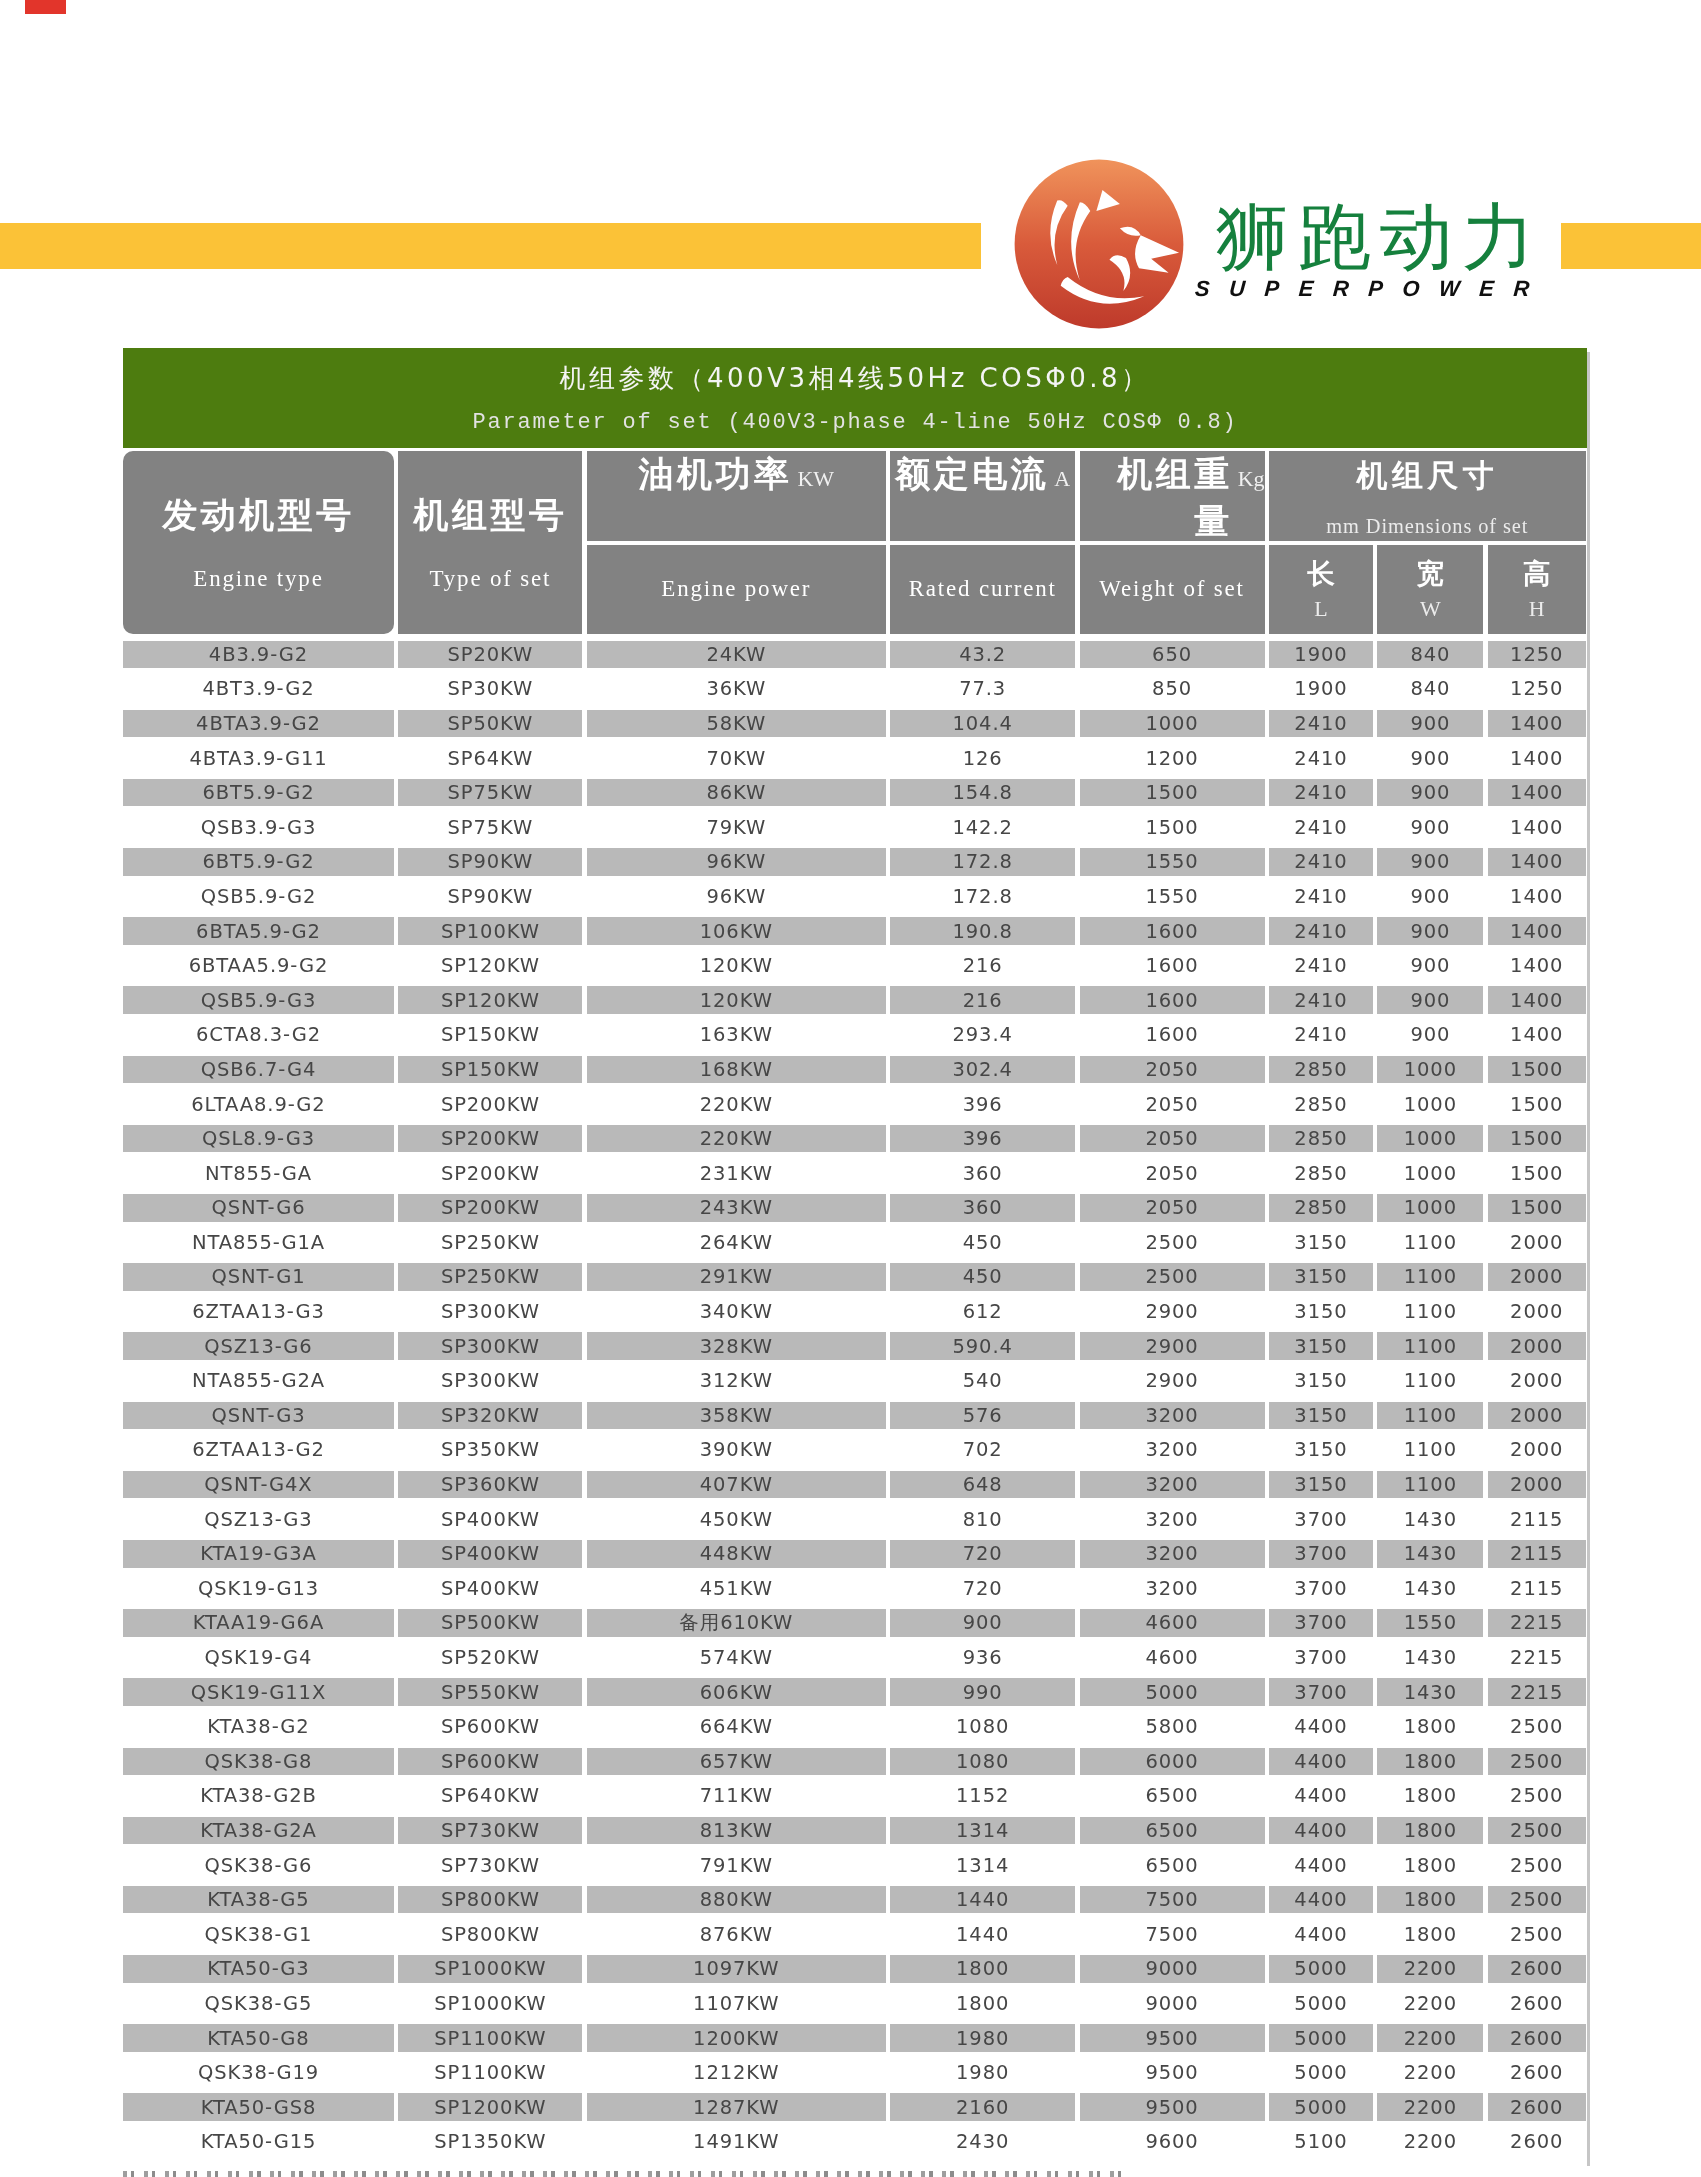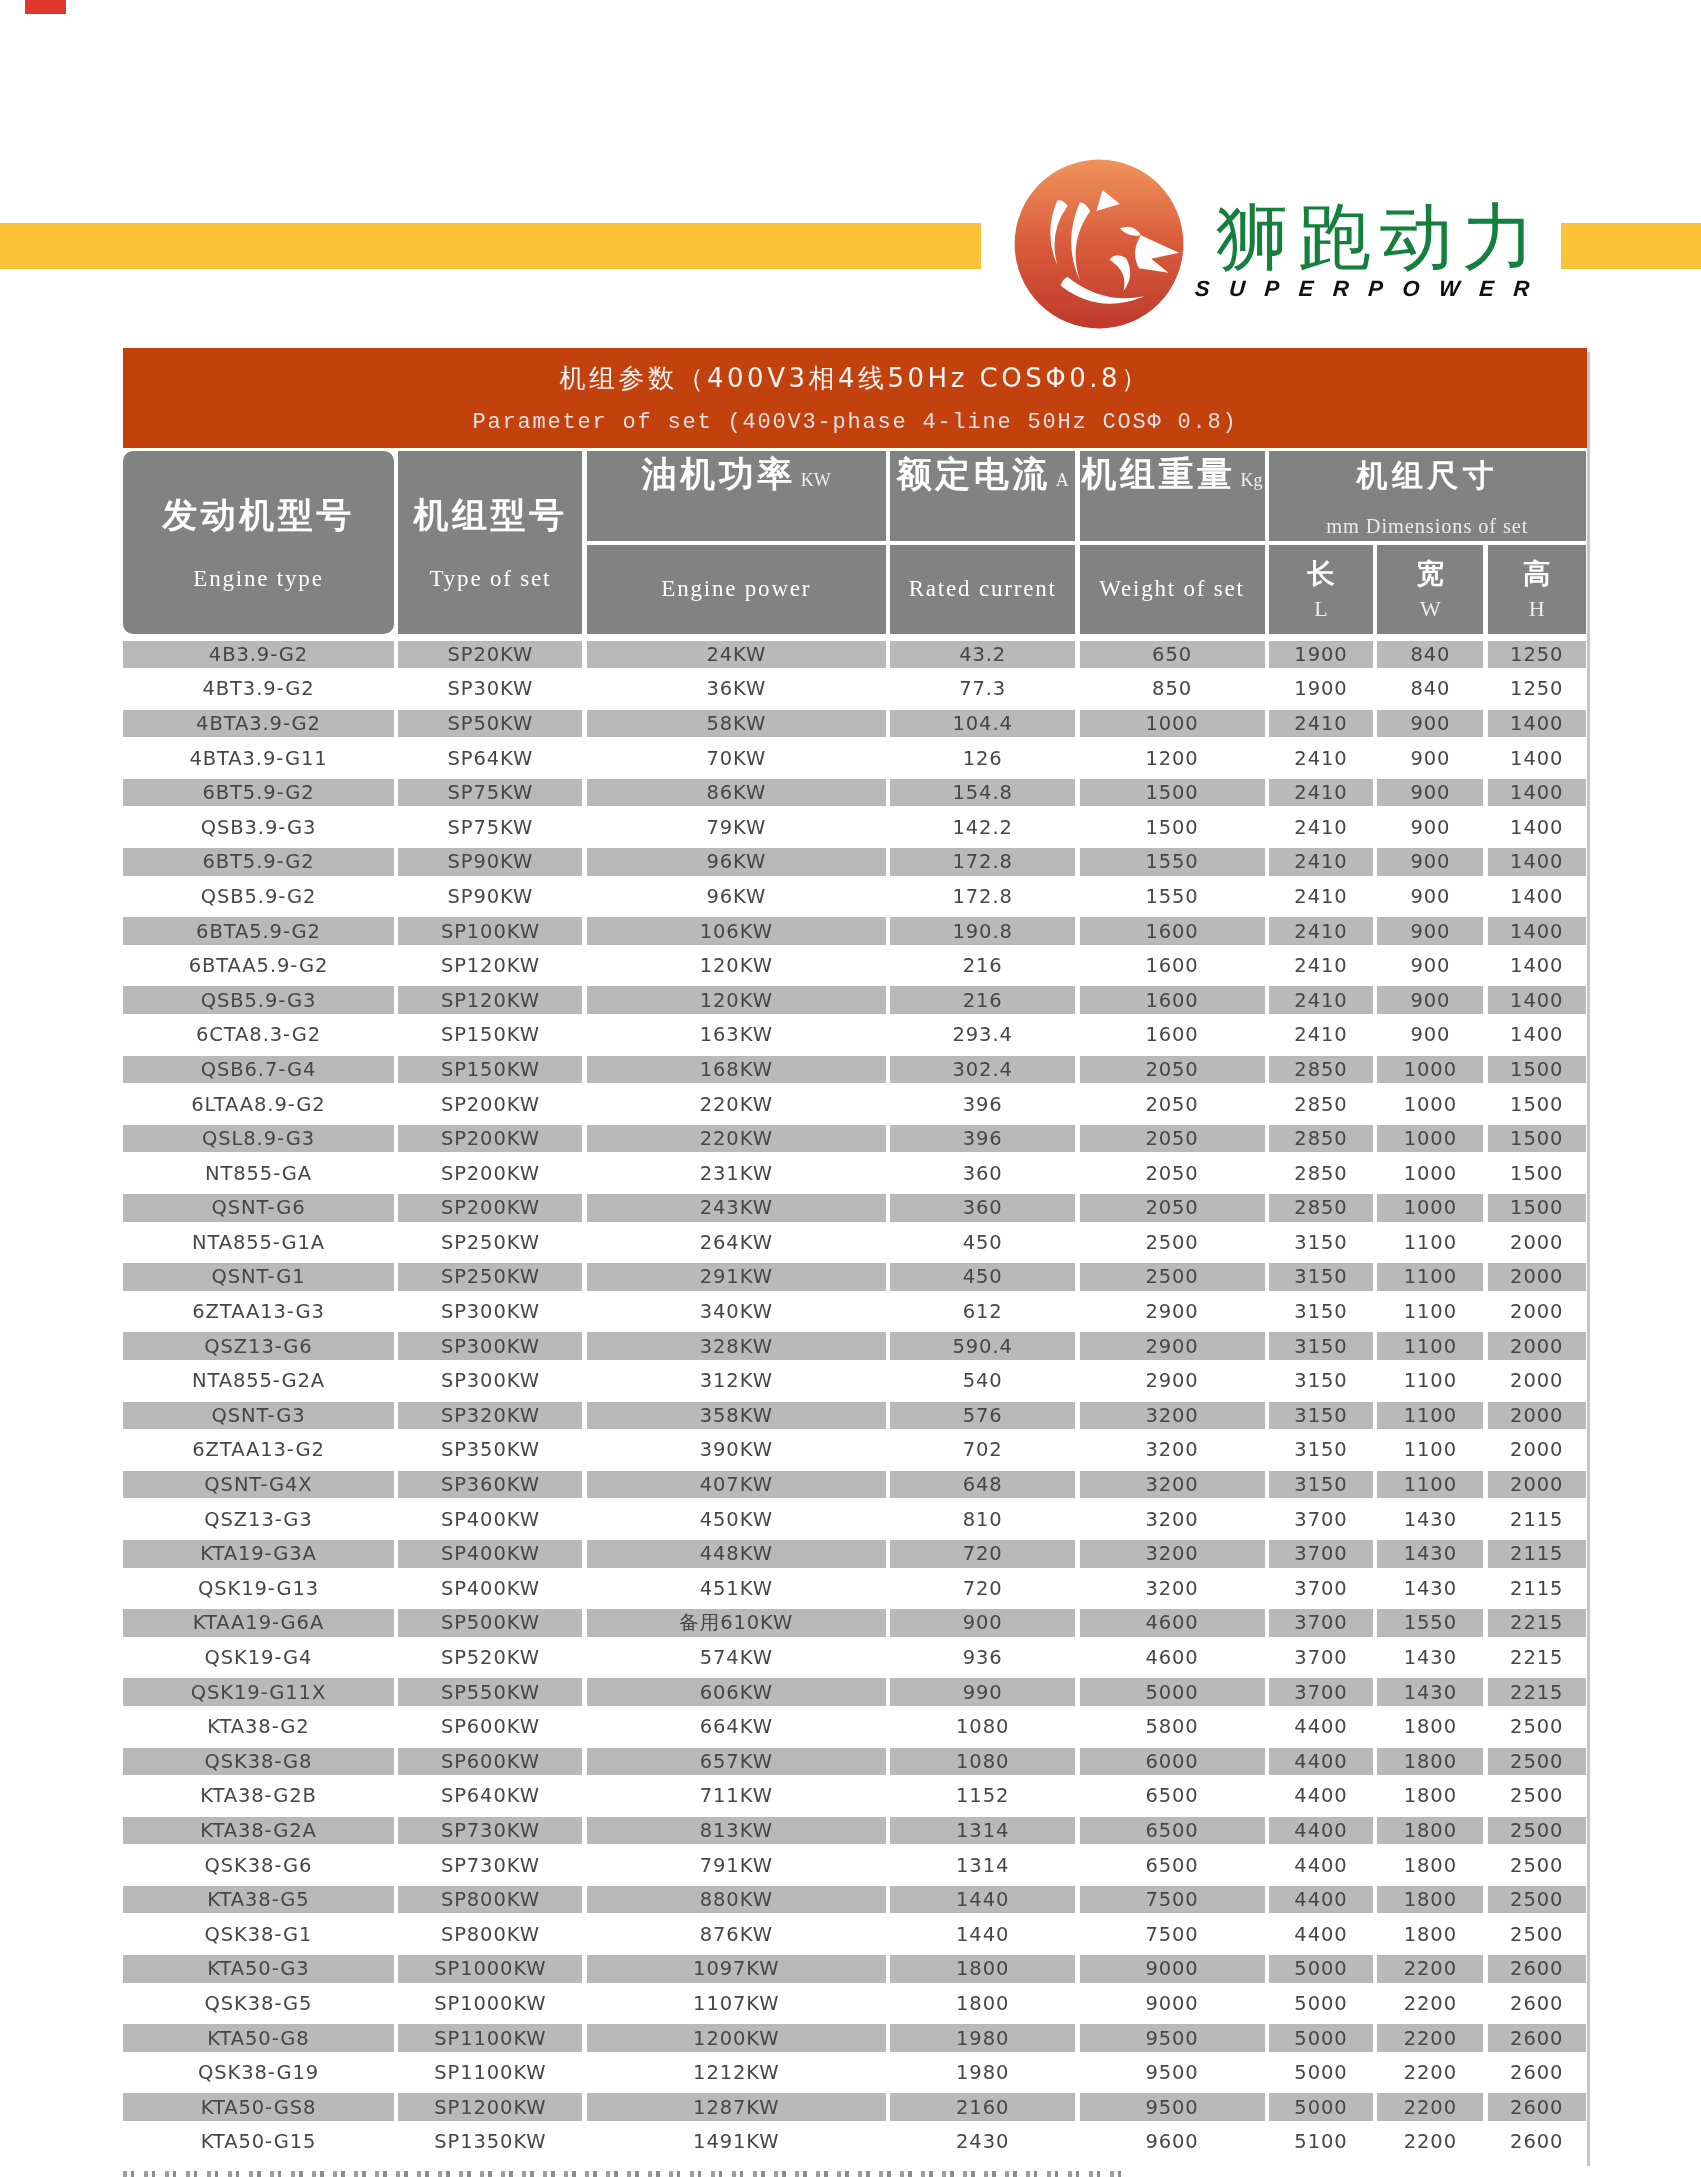--- a/index.html
+++ b/index.html
@@ -16,37 +16,37 @@
   .lion-svg{position:absolute;left:1012px;top:157px;width:174px;height:174px;}
   .brand-cn{position:absolute;left:1192px;top:200px;width:372px;font-family:"DejaVu Sans",sans-serif;
             font-weight:400;font-size:73px;line-height:1;color:#15803d;letter-spacing:8.9px;white-space:nowrap;margin-left:24px;}
   .brand-en{position:absolute;left:1195px;top:276px;font-weight:700;font-style:italic;font-size:22px;
             color:#101010;letter-spacing:19.5px;white-space:nowrap;transform:skewX(-4deg);}
 
   
   .sheet{position:absolute;left:123px;top:348px;width:1464px;}
   .edge{position:absolute;left:1464px;top:3.5px;width:2.7px;height:1814px;background:#c6c6c6;}
 
-  .title-band{height:100px;background:#c2410c;border-bottom:3.5px solid #fff;
+  .title-band{height:100px;background:#4d7c0f;border-bottom:3.5px solid #fff;
               display:flex;flex-direction:column;align-items:center;justify-content:center;}
   .t-cn{font-family:"DejaVu Sans",sans-serif;font-size:26px;color:#f4f4f4;letter-spacing:3.5px;}
   .t-en{font-family:"Liberation Mono",monospace;font-size:22px;color:#e2e2e2;letter-spacing:1.8px;margin-top:14px;}
 
   .head{display:grid;grid-template-columns:271px 184px 299px 185px 185px 104px 106px 98px;
         grid-template-rows:90px 89px;column-gap:4.4px;row-gap:3.5px;margin-top:0;}
   .hc{background:#828282;display:flex;flex-direction:column;align-items:center;justify-content:center;}
   .c1{grid-column:1;grid-row:1/3;gap:26.6px;border-radius:10px;}
   .c2{grid-column:2;grid-row:1/3;gap:26.6px;}
   .c3{grid-column:3;grid-row:1;} .c4{grid-column:4;grid-row:1;} .c5{grid-column:5;grid-row:1;}
   .dim{grid-column:6/9;grid-row:1;gap:18px;}
   .c3en{grid-column:3;grid-row:2;} .c4en{grid-column:4;grid-row:2;} .c5en{grid-column:5;grid-row:2;}
   .c6{grid-column:6;grid-row:2;} .c7{grid-column:7;grid-row:2;} .c8{grid-column:8;grid-row:2;}
   .unitrow{flex-direction:row;align-items:baseline;}
   .hcn{font-family:"DejaVu Sans",sans-serif;font-weight:700;font-size:35px;color:#ffffff;letter-spacing:3.5px;text-align:right;}
-  .hunit{font-family:"Liberation Serif",serif;font-size:18px;color:#f0f0f0;margin-left:5px;}
+  .hunit{font-family:"Liberation Serif",serif;font-size:22px;color:#f0f0f0;margin-left:5px;}
   .hen{font-family:"Liberation Serif",serif;font-size:23px;color:#ffffff;letter-spacing:1.8px;}
   .hcn2{font-family:"DejaVu Sans",sans-serif;font-weight:700;font-size:31px;color:#fff;letter-spacing:4.4px;}
   .hen2{font-family:"Liberation Serif",serif;font-size:20.4px;color:#ececec;letter-spacing:0.9px;}
   .lwh{gap:3.5px;}
   .lwh .zh{font-family:"DejaVu Sans",sans-serif;font-weight:700;font-size:27.5px;color:#fff;}
   .lwh .lt{font-family:"Liberation Serif",serif;font-size:22px;color:#ececec;}
 
   .tbody{display:grid;grid-template-columns:271px 184px 299px 185px 185px 104px 106px 98px;
          column-gap:4.4px;row-gap:7px;grid-auto-rows:27.6px;margin-top:7px;}
   .dcell{display:flex;align-items:center;justify-content:center;font-size:19.5px;color:#464646;

